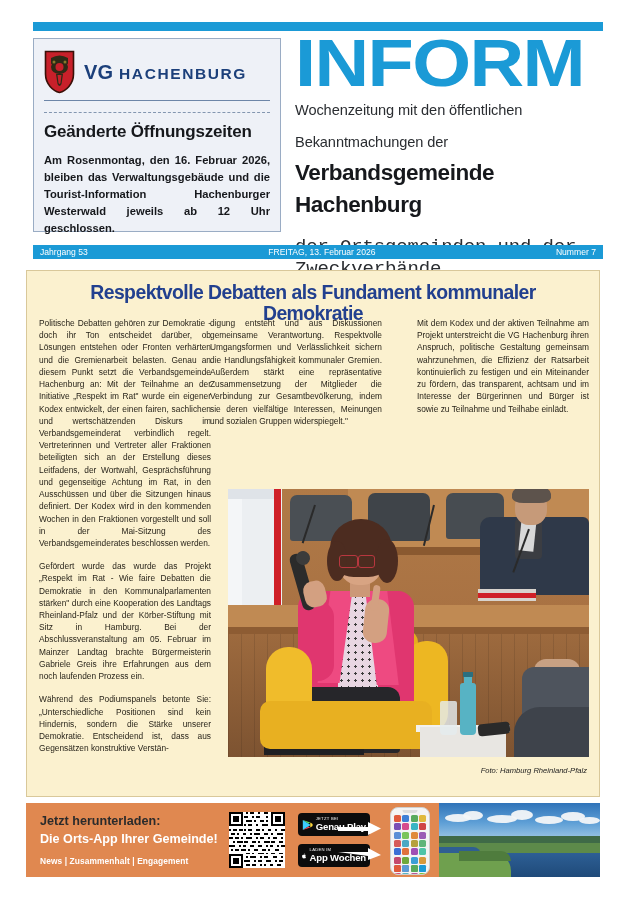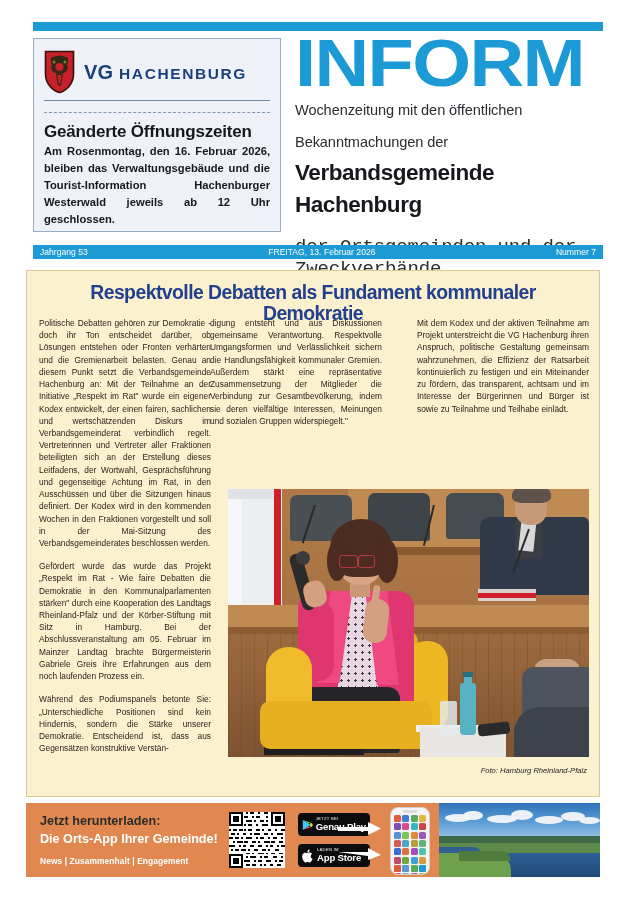--- a/index.html
+++ b/index.html
@@ -93,21 +93,21 @@
   }
   .notice-head {
     margin-top: 10px;
     font-size: 17px;
     font-weight: bold;
     color: #16181c;
     letter-spacing: -0.2px;
     line-height: 1.1;
   }
   .notice-body {
-    margin-top: 1px;
+    margin-top: 10px;
     font-size: 11.2px;
     font-weight: bold;
     line-height: 1.52;
     color: #16181c;
     text-align: justify;
     text-align-last: justify;
   }
 
   
   .inform-block {
@@ -666,21 +666,21 @@
       </span>
     </div>
 
     <div class="badge as">
       <svg width="12" height="14" viewBox="0 0 12 14">
         <path d="M8.7 7.3c0-1.6 1.3-2.4 1.4-2.4-.8-1.1-1.9-1.3-2.3-1.3-1-.1-1.9.6-2.4.6-.5 0-1.3-.6-2.1-.5-1.1 0-2.1.6-2.6 1.6-1.1 2-.3 4.9.8 6.5.5.8 1.2 1.7 2 1.6.8 0 1.1-.5 2.1-.5s1.2.5 2.1.5c.9 0 1.4-.8 1.9-1.6.6-.9.9-1.8.9-1.8s-1.8-.7-1.8-2.7z" fill="#ffffff"></path>
         <path d="M7.1 2.6c.4-.5.7-1.3.6-2-.6 0-1.4.4-1.8 1-.4.5-.7 1.3-.6 2 .7.1 1.4-.4 1.8-1z" fill="#ffffff"></path>
       </svg>
       <span class="badge-txt">
         <span class="badge-top">Laden im</span>
-        <span class="badge-main">App Store</span>
+        <span class="badge-main">App Wochen</span>
       </span>
     </div>
 
     <svg class="arrow a1" viewBox="0 0 44 14">
       <path d="M0 9 L30 9 L30 13 L43 6.5 L30 0 L30 5 L0 5 Z" fill="#ffffff"></path>
     </svg>
     <svg class="arrow a2" viewBox="0 0 44 14">
       <path d="M0 5 L30 9 L30 13 L43 8 L30 1 L30 5 Z" fill="#ffffff"></path>
     </svg>
 

